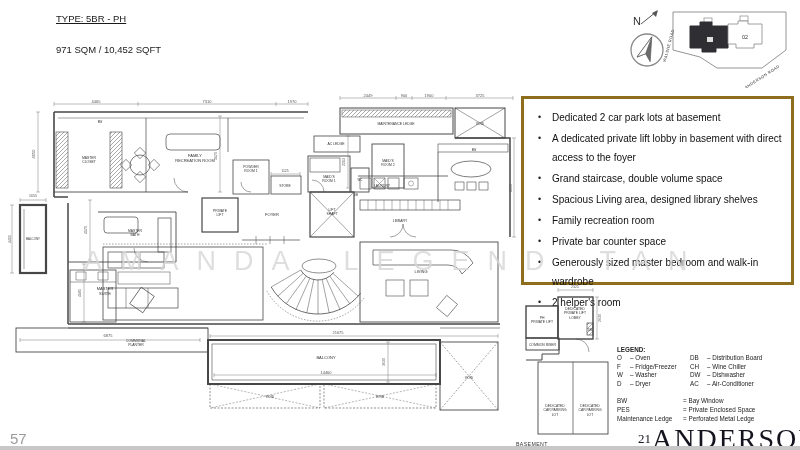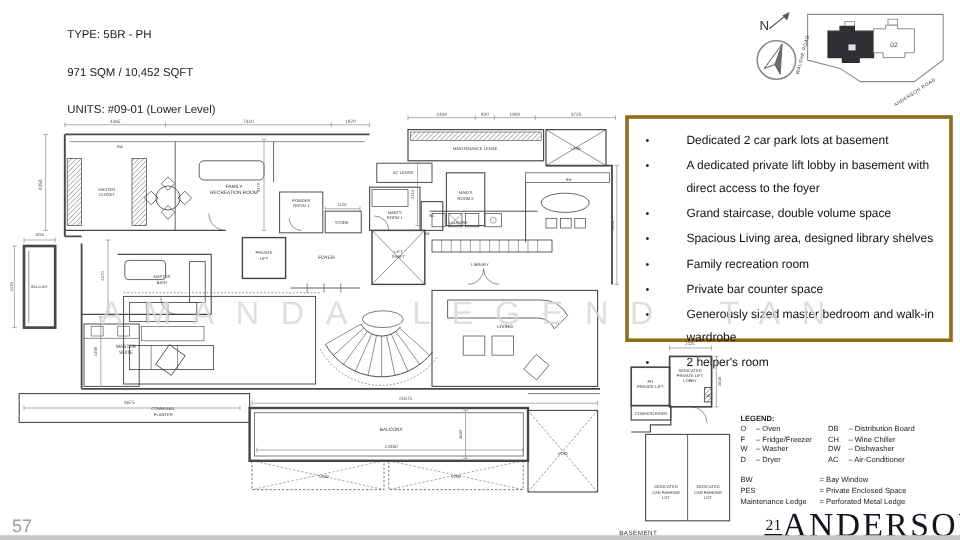--- a/index.html
+++ b/index.html
@@ -4,30 +4,30 @@
 <style>
   html,body{margin:0;padding:0;}
   body{
     width:800px;height:450px;position:relative;overflow:hidden;
     background:#ffffff;font-family:"Liberation Sans",sans-serif;color:#111;
   }
   
   .title-block{position:absolute;left:56px;top:8px;}
   .title-block h1{margin:0;font-size:15.5px;font-weight:bold;letter-spacing:.2px;color:#0d0d0d;}
   .title-block .sub{font-size:9.5px;color:#1a1a1a;margin-top:20px;}
-  .title-block .sub:first-of-type{margin-top:16px;}
+  .title-block .sub:first-of-type{margin-top:5px;text-decoration:underline;}
   
   .features-box{
     position:absolute;left:521px;top:96px;width:273px;height:189px;
     border:3px solid #8e6d1c;box-sizing:border-box;background:transparent;
   }
   .features-box ul{list-style:none;margin:0;padding:9px 6px 0 14px;}
   .features-box li{display:flex;font-size:10px;line-height:19px;margin-bottom:2px;color:#101010;}
   .features-box li .blt{flex:0 0 14px;font-size:9px;color:#222;}
-  .features-box li .ftx{flex:1;margin-left:20px;}
+  .features-box li .ftx{flex:1;}
   
   .legend{position:absolute;left:617px;top:346px;width:182px;font-size:6.3px;color:#222;}
   .legend .legend-title{font-weight:bold;margin-bottom:1px;}
   .legend .lrow{display:grid;grid-template-columns:13px 60px 17px auto;line-height:8.6px;}
   .legend .legend-bottom{margin-top:9px;}
   .legend .lbrow{display:grid;grid-template-columns:66px auto;line-height:8.6px;}
   
   .logo{position:absolute;left:637px;top:423px;width:160px;white-space:nowrap;
         font-family:"Liberation Serif",serif;color:#14141e;text-align:right;}
   .logo .logo-num{font-size:13px;position:relative;top:-5px;border-bottom:2px solid #14141e;padding:0 1px;}
@@ -50,21 +50,20 @@
   .rm-xs{text-anchor:middle;font-size:2.9px;}
   .dim{text-anchor:middle;font-size:4px;fill:#555;}
   .dim-s{text-anchor:middle;font-size:3.5px;fill:#555;}
 </style>
 </head>
 <body>
 
 <div class="title-block">
   <div class="sub">TYPE: 5BR - PH</div>
   <div class="sub">971 SQM / 10,452 SQFT</div>
-  <div class="sub">UNITS: #09-01 (Lower Level)</div>
 </div>
 
 <div class="compass-wrap">
   <svg width="40" height="62" viewBox="0 0 40 62">
     <text x="6" y="17" font-size="11" fill="#555">N</text>
     <line x1="14" y1="16" x2="29" y2="4" stroke="#555" stroke-width="1"></line>
     <polygon points="31,2 25,5 29,9" fill="#555"></polygon>
     <circle cx="20" cy="42" r="16" stroke="#8a8a8a" stroke-width="1.3" fill="none"></circle>
     <g transform="rotate(20 20 42)">
       <polygon points="20,28 27,52 20,46 13,52" fill="#6b6b6b" stroke="#555" stroke-width="0.6"></polygon>

